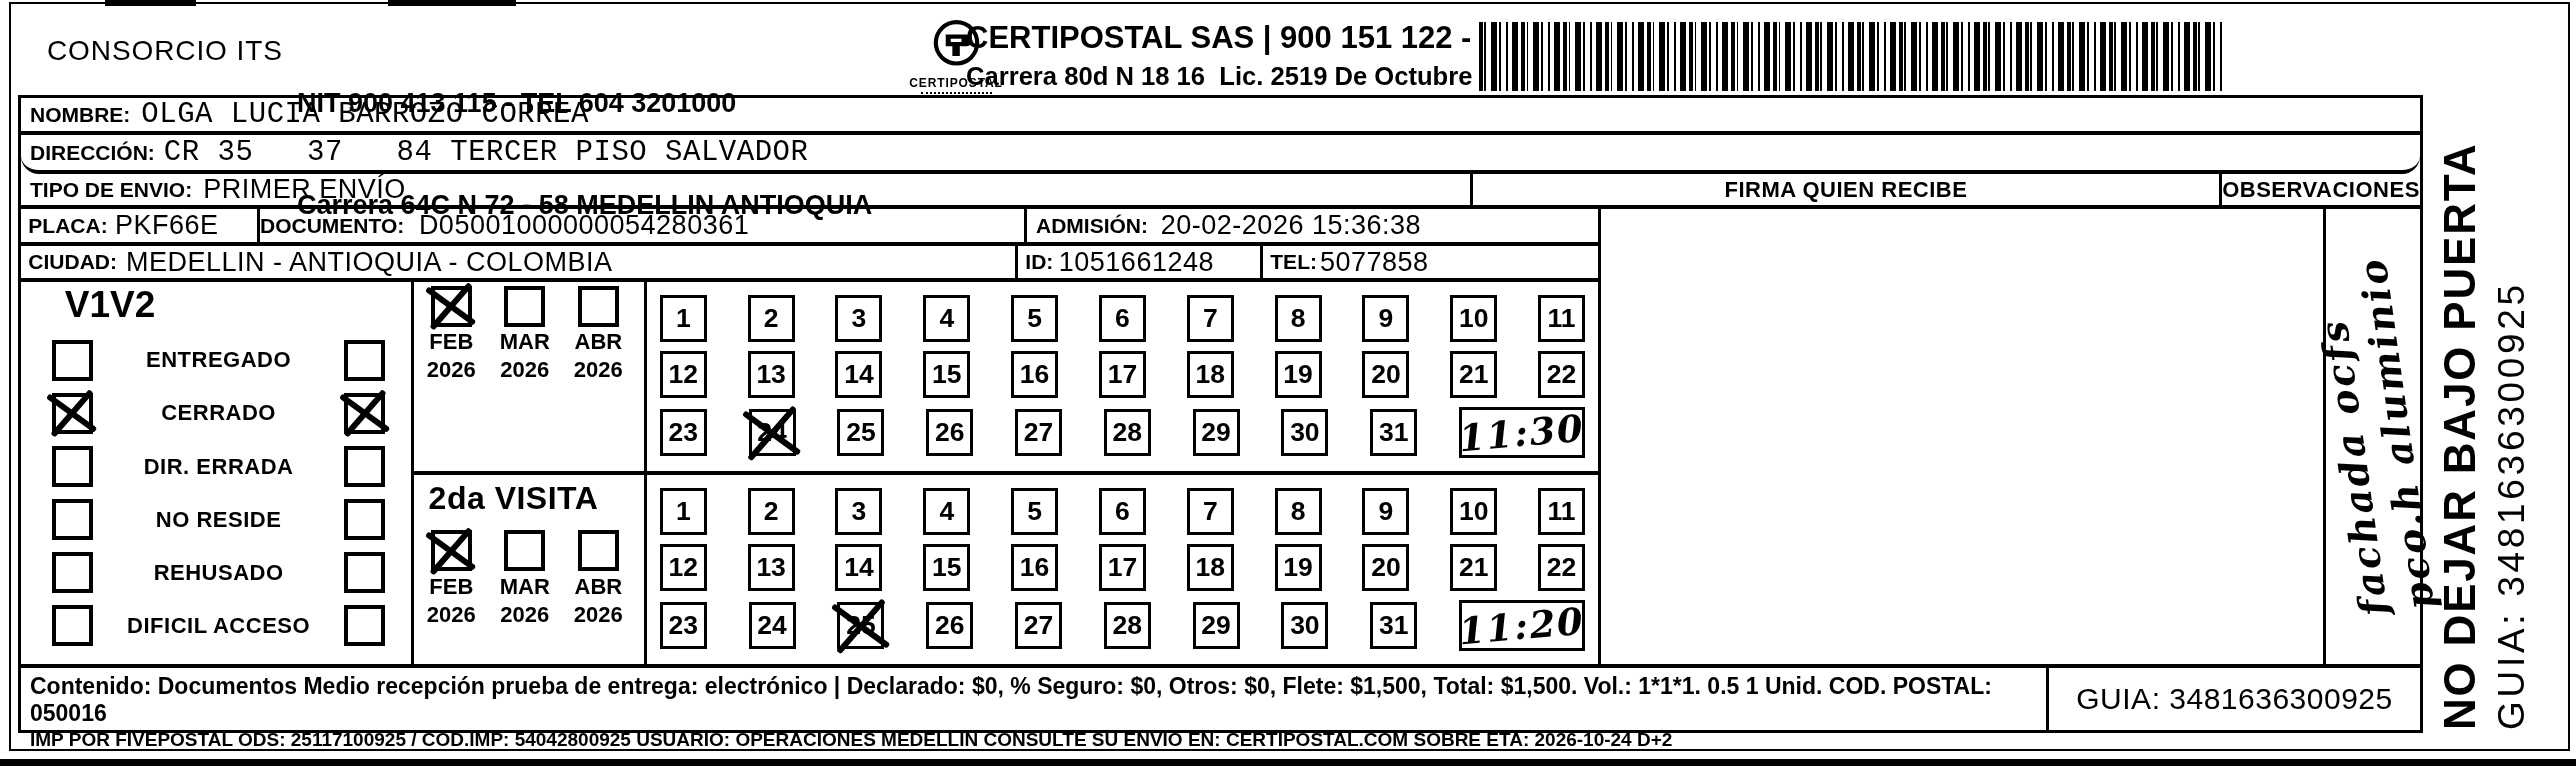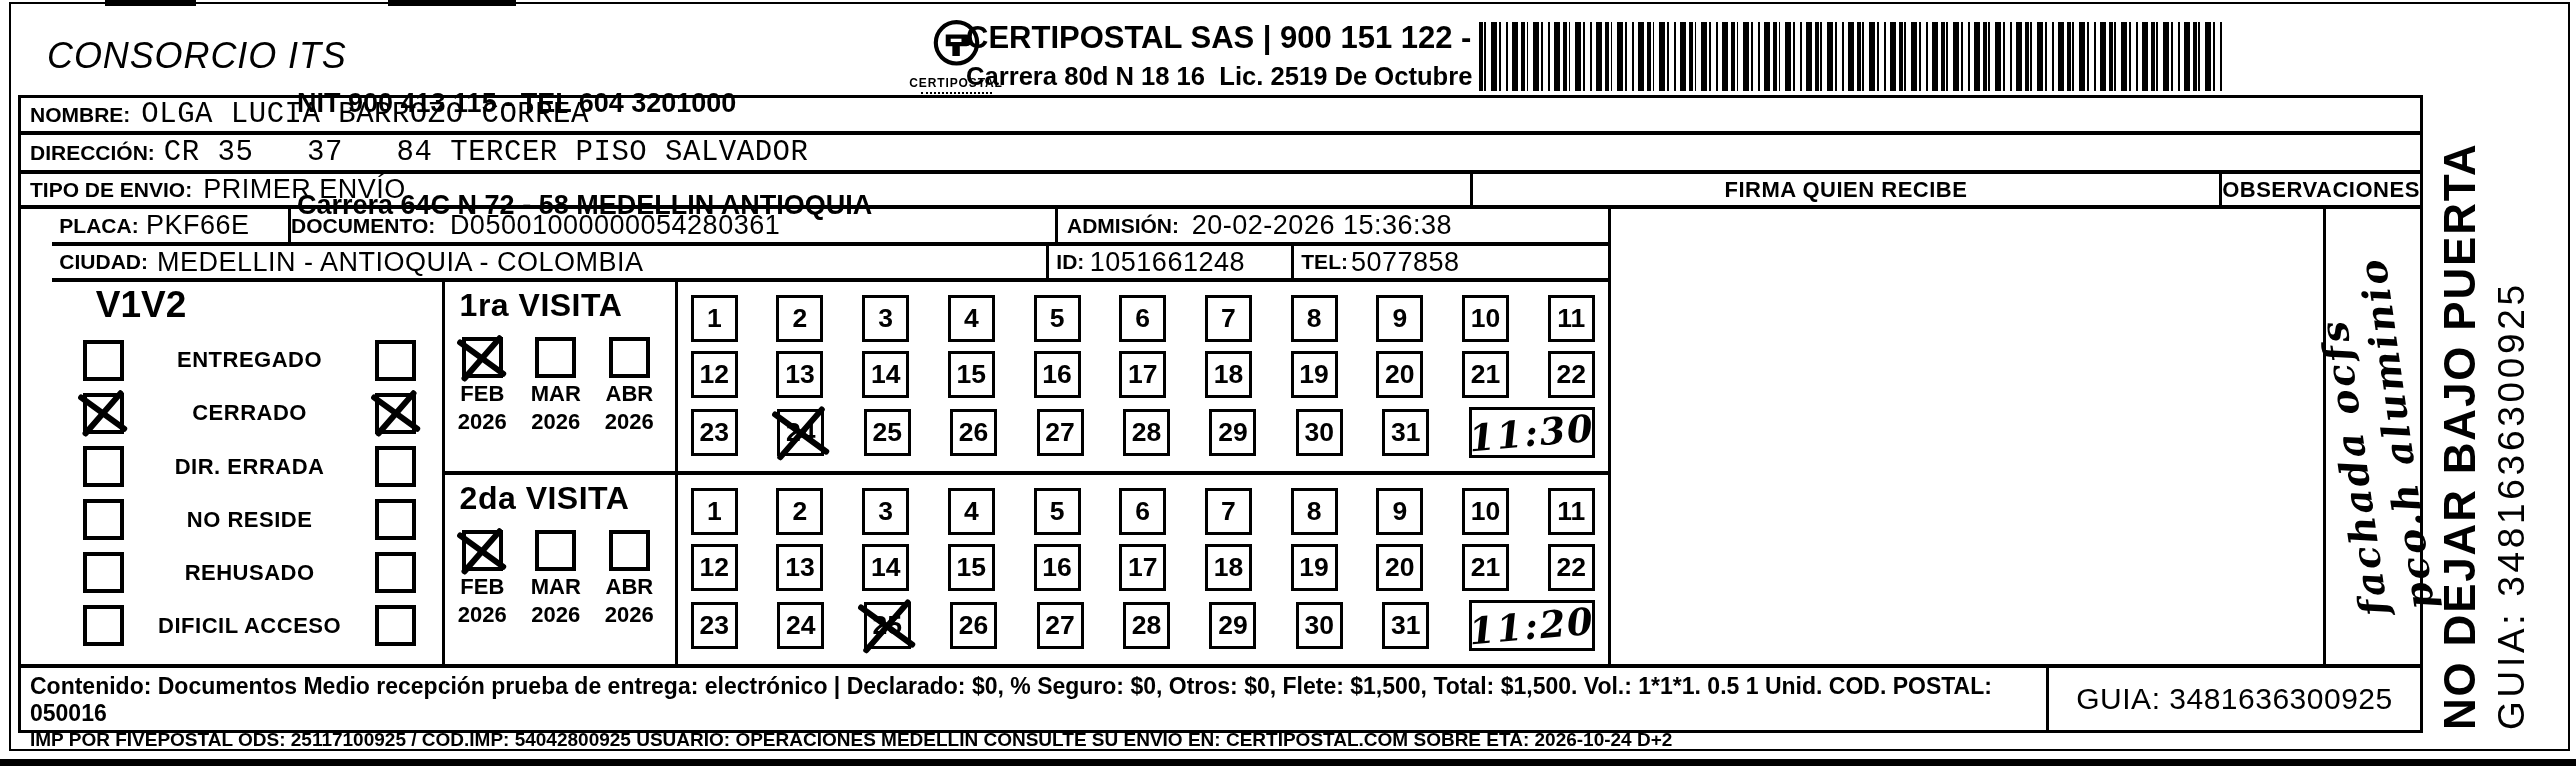--- a/index.html
+++ b/index.html
@@ -1,48 +1,48 @@
 <!DOCTYPE html>
 <html style="font-size:14.6px"><head>
 <meta charset="utf-8">
 <style>
   html,body{margin:0;padding:0;}
   body{width:2576px;height:769px;background:#fff;color:#000;
        font-family:"Liberation Sans",sans-serif;position:relative;overflow:hidden;}
   .abs{position:absolute;}
   
-  .company{left:47px;top:35px;font-size:36px;letter-spacing:0.9px;font-style:italic;}
+  .company{left:47px;top:35px;font-size:28px;letter-spacing:0.9px;}
   .nit-block{left:297px;top:18px;font-weight:700;font-size:27px;line-height:34px;white-space:pre;}
   .logo-wrap{left:906px;top:18px;width:100px;text-align:center;}
   .logo-caption{font-size:12px;font-weight:700;letter-spacing:0.9px;margin-top:1.8px;}
   .logo-tagline{width:71px;margin:1.8px auto 0;border-top:2.7px dotted #000;height:0;}
   .cert-block{left:966px;top:20px;}
   .cert-l1{font-weight:700;font-size:31px;}
   .cert-l2{font-weight:700;font-size:25.6px;margin-top:5.5px;white-space:pre;}
   .barcode{left:1479px;top:22px;width:744px;height:69px;
     background:repeating-linear-gradient(90deg,#000 0 3.7px,#fff 3.7px 5.5px,#000 5.5px 7.3px,#fff 7.3px 12px,#000 12px 18px,#fff 18px 20px,#000 20px 22px,#fff 22px 27px,#000 27px 29px,#fff 29px 33px,#000 33px 39px,#fff 39px 42px);}
   .scan-dash1{left:105px;top:0;width:91px;height:5.5px;background:#000;}
   .scan-dash2{left:388px;top:0;width:128px;height:6.4px;background:#000;}
   .outer-border{left:9px;top:1.8px;width:2557px;height:745px;border:2.7px solid #000;}
   .bottom-scanline{left:0;top:759px;width:2576px;height:7.3px;background:#000;}
 
   
   .slip{left:18px;top:95px;width:2405px;height:638px;border:3.7px solid #000;
         display:flex;flex-direction:column;box-sizing:border-box;}
   .slip *{box-sizing:border-box;}
   .r{display:flex;align-items:center;}
   .row-nombre{height:37px;border-bottom:4.6px solid #000;padding-left:9px;gap:11px;}
-  .row-direccion{height:39px;border-bottom:4.6px solid #000;padding-left:9px;gap:9px;}
+  .row-direccion{height:39px;border-bottom:4.6px solid #000;padding-left:9px;gap:9px;border-radius:18px;}
   .row3{height:35px;border-bottom:4.6px solid #000;display:flex;}
   .cell-tipo{width:1452px;display:flex;align-items:center;padding-left:9px;gap:11px;border-right:3.7px solid #000;}
   .cell-firma-h{width:749px;display:flex;align-items:center;justify-content:center;border-right:3.7px solid #000;}
   .cell-obs-h{flex:1;display:flex;align-items:center;justify-content:center;}
   .hdr-txt{font-weight:700;font-size:22px;letter-spacing:0.5px;}
   .mid{flex:1;display:flex;}
-  .left-col{width:1632px;display:flex;flex-direction:column;border-right:3.7px solid #000;margin-left:31px;}
+  .left-col{width:1632px;display:flex;flex-direction:column;border-right:3.7px solid #000;}
   .row4{height:37px;border-bottom:4.6px solid #000;display:flex;}
   .cell-placa{width:239px;border-right:3.7px solid #000;display:flex;align-items:center;padding-left:7.3px;gap:7.3px;}
   .cell-doc{width:767px;border-right:3.7px solid #000;display:flex;align-items:center;gap:14.6px;}
   .cell-adm{flex:1;display:flex;align-items:center;padding-left:9px;gap:12.8px;text-align:right;}
   .row5{height:36px;border-bottom:4.6px solid #000;display:flex;}
   .cell-ciudad{width:997px;border-right:3.7px solid #000;display:flex;align-items:center;padding-left:7.3px;gap:9px;}
   .cell-id{width:245px;border-right:3.7px solid #000;display:flex;align-items:center;padding-left:7.3px;gap:5.5px;}
   .cell-tel{flex:1;display:flex;align-items:center;padding-left:7.3px;gap:3px;}
   .body-row{flex:1;display:flex;}
   .lab{font-weight:700;font-size:21px;}
@@ -224,21 +224,20 @@
               <div class="status-row">
                 <div class="box"></div>
                 <div class="status-label">DIFICIL ACCESO</div>
                 <div class="box"></div>
               </div>
             </div>
         </div>
         <div class="visits" id="visits">
             <div class="visita first">
               <div class="months">
-                <div class="vtitle">1ra VISITA</div>
                 <div class="mrow">
                   <div class="mcol">
                     <div class="box">
                       <span class="hx"></span>
                     </div>
                     <div class="mlabel">FEB</div>
                     <div class="mlabel">2026</div>
                   </div>
                   <div class="mcol">
                     <div class="box"></div>

